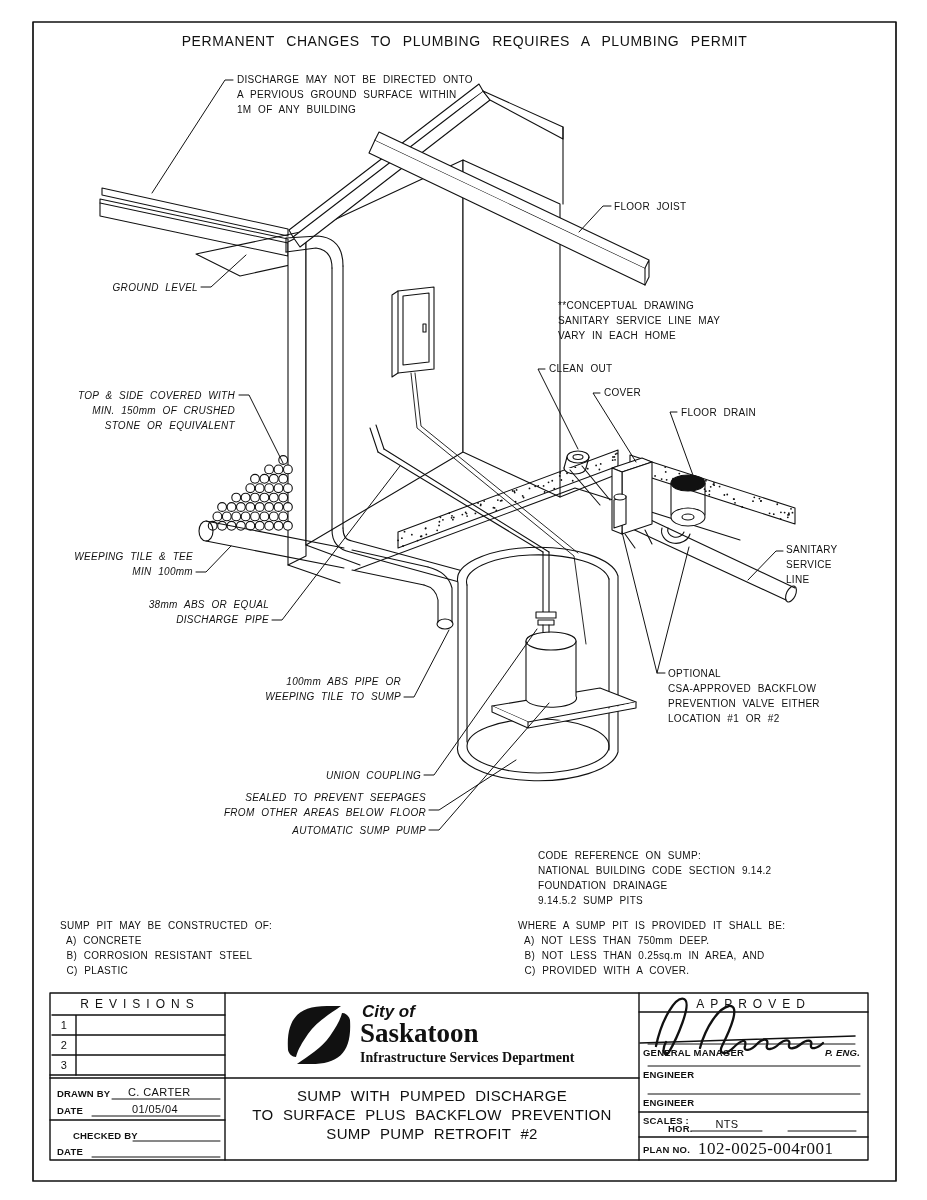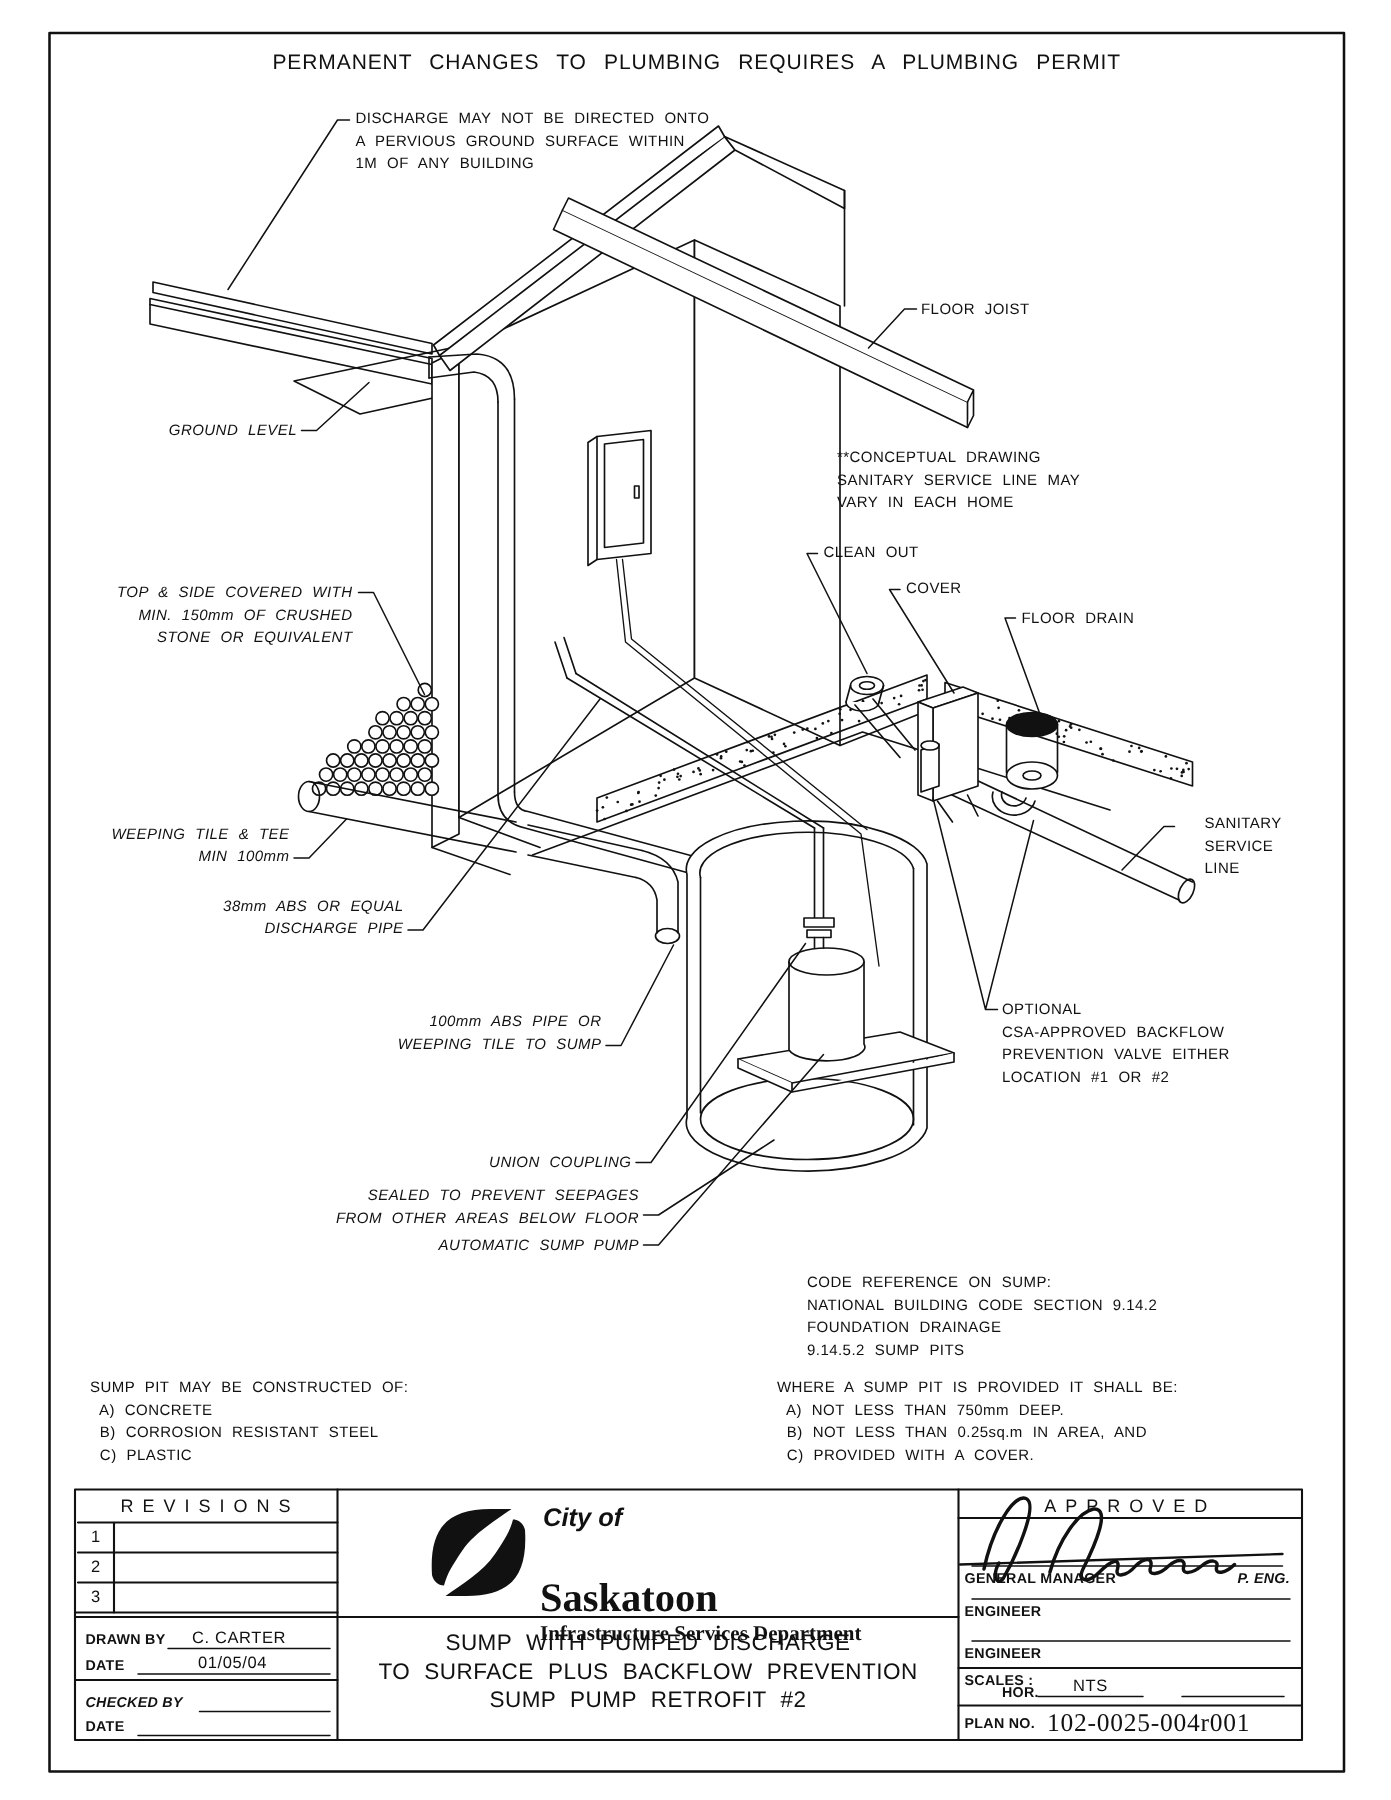--- a/index.html
+++ b/index.html
@@ -9,21 +9,21 @@
   .lbl{position:absolute;font-size:10px;line-height:15px;letter-spacing:.3px;
        word-spacing:3.5px;white-space:pre;color:#111;}
   .r{text-align:right;font-style:italic;}
   .c{text-align:center;}
   .main-title{font-size:14px;letter-spacing:.6px;word-spacing:7px;}
   .tb{position:absolute;font-size:9.5px;font-weight:700;letter-spacing:.2px;white-space:pre;}
   .tbv{position:absolute;font-size:11px;letter-spacing:.4px;white-space:pre;}
   .spread{letter-spacing:6px;font-size:12px;font-weight:400;}
   .drawing-title{font-size:15px;line-height:19px;word-spacing:5px;letter-spacing:.3px;}
   .serif-i{font-family:Liberation Sans, sans-serif;font-style:italic;font-weight:700;font-size:17px;}
-  .serif-b{font-family:"Liberation Serif",serif;font-weight:700;margin-top:32px;}
+  .serif-b{font-family:"Liberation Serif",serif;font-weight:700;}
   .plan-no{font-size:17px;letter-spacing:.5px;}
 </style>
 </head>
 <body>
 
 <svg id="art" viewBox="0 0 927 1200" stroke="#111" fill="none" stroke-width="1.1" stroke-linecap="round" stroke-linejoin="round">
 
   <rect x="33" y="22" width="863" height="1159" stroke-width="1.7"></rect>
 
   <g>
@@ -370,21 +370,21 @@
 <div class="lbl" style="left:681px;top:405px;">FLOOR DRAIN</div>
 <div class="lbl r" style="right:692px;top:388px;">TOP &amp; SIDE COVERED WITH
 MIN. 150mm OF CRUSHED
 STONE OR EQUIVALENT</div>
 <div class="lbl r" style="right:734px;top:549px;">WEEPING TILE &amp; TEE
 MIN 100mm</div>
 <div class="lbl r" style="right:658px;top:597px;">38mm ABS OR EQUAL
 DISCHARGE PIPE</div>
 <div class="lbl r" style="right:526px;top:674px;">100mm ABS PIPE OR
 WEEPING TILE TO SUMP</div>
-<div class="lbl" style="left:786px;top:542px;margin-left:17px;">SANITARY
+<div class="lbl" style="left:786px;top:542px;">SANITARY
 SERVICE
 LINE</div>
 <div class="lbl" style="left:668px;top:666px;">OPTIONAL
 CSA-APPROVED BACKFLOW
 PREVENTION VALVE EITHER
 LOCATION #1 OR #2</div>
 <div class="lbl r" style="right:506px;top:768px;">UNION COUPLING</div>
 <div class="lbl r" style="right:501px;top:790px;">SEALED TO PREVENT SEEPAGES
 FROM OTHER AREAS BELOW FLOOR</div>
 <div class="lbl r" style="right:501px;top:823px;">AUTOMATIC SUMP PUMP</div>
@@ -403,21 +403,21 @@
 
 <div class="lbl spread c" style="left:52px;top:997px;width:176px;">REVISIONS</div>
 <div class="tbv c" style="left:52px;top:1019px;width:24px;">1</div>
 <div class="tbv c" style="left:52px;top:1039px;width:24px;">2</div>
 <div class="tbv c" style="left:52px;top:1059px;width:24px;">3</div>
 
 <div class="tb" style="left:57px;top:1088px;">DRAWN BY</div>
 <div class="tbv" style="left:128px;top:1086px;">C. CARTER</div>
 <div class="tb" style="left:57px;top:1105px;">DATE</div>
 <div class="tbv" style="left:132px;top:1103px;">01/05/04</div>
-<div class="tb" style="left:57px;top:1130px;font-style:italic;">CHECKED BY</div>
+<div class="tb" style="left:73px;top:1130px;">CHECKED BY</div>
 <div class="tb" style="left:57px;top:1146px;">DATE</div>
 
 <div class="serif-i" style="position:absolute;left:362px;top:1002px;">City of</div>
 <div class="serif-b" style="position:absolute;left:360px;top:1018px;font-size:27px;">Saskatoon</div>
 <div class="serif-b" style="position:absolute;left:360px;top:1050px;font-size:14px;">Infrastructure Services Department</div>
 
 <div class="lbl drawing-title c" style="left:225px;top:1086px;width:414px;">SUMP WITH PUMPED DISCHARGE
 TO SURFACE PLUS BACKFLOW PREVENTION
 SUMP PUMP RETROFIT #2</div>
 

